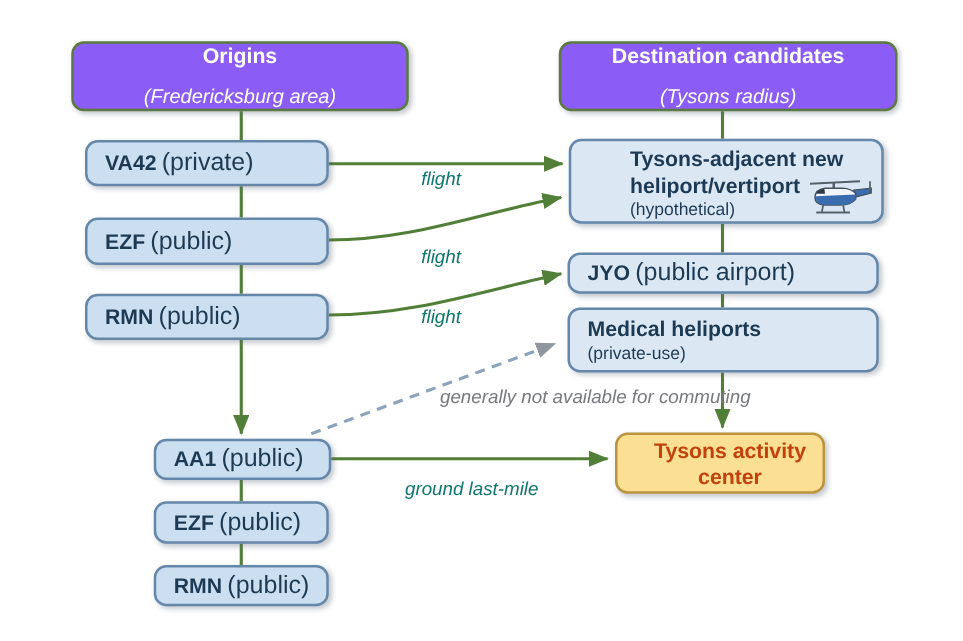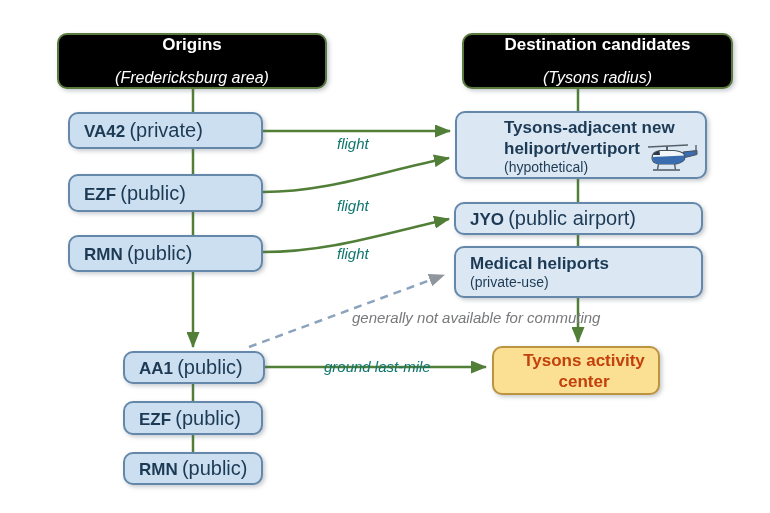--- a/index.html
+++ b/index.html
@@ -8,21 +8,21 @@
     font-family:"Liberation Sans","DejaVu Sans",sans-serif;
   }
   .layer{position:absolute;left:0;top:0;width:770px;height:513px;}
   svg.layer{z-index:0;}
   .node{
     position:absolute;z-index:1;box-sizing:border-box;border-radius:10px;
     display:flex;flex-direction:column;justify-content:center;
     box-shadow:2px 2px 4px rgba(90,100,115,.35);
   }
   .green-header{
-    background:#000000;border:2px solid #5b7a40;color:#ffffff;text-align:center;gap:12px;
+    background:#8b5cf6;border:2px solid #5b7a40;color:#ffffff;text-align:center;gap:12px;
   }
   .green-header .title{font-weight:bold;font-size:17px;line-height:22px;}
   .green-header .subtitle{font-style:italic;font-size:16px;line-height:20px;}
   .blue-node{
     background:#cbdff0;border:2px solid #6487aa;color:#1d3a55;
     padding-left:14px;font-size:15px;
   }
   .blue-node.light{background:#dbe8f4;}
   .code{font-weight:bold;font-size:17px;}
   .note{font-size:20px;}
@@ -68,21 +68,21 @@
       <path d="M263,252 C330,252 385,233 449,219" marker-end="url(#ag)"></path>
       <path d="M265,367 H486" marker-end="url(#ag)"></path>
     </g>
     <path d="M249,347 L444,275" stroke="#8ba3bd" stroke-width="2.5" fill="none" stroke-dasharray="8 6" marker-end="url(#agr)"></path>
   </svg>
 
   <div class="node green-header" style="left:57px;top:33px;width:270px;height:56px;">
     <div class="title">Origins</div>
     <div class="subtitle">(Fredericksburg area)</div>
   </div>
-  <div class="node green-header" style="left:462px;top:33px;width:271px;height:56px;">
+  <div class="node green-header" style="left:447px;top:33px;width:271px;height:56px;">
     <div class="title">Destination candidates</div>
     <div class="subtitle">(Tysons radius)</div>
   </div>
 
   <div class="node blue-node" style="left:68px;top:112px;width:195px;height:37px;">
     <div><span class="code">VA42</span> <span class="note">(private)</span></div>
   </div>
   <div class="node blue-node" style="left:68px;top:174px;width:195px;height:38px;">
     <div><span class="code">EZF</span> <span class="note">(public)</span></div>
   </div>
@@ -126,16 +126,16 @@
   </div>
 
   <div class="node yellow-node" style="left:492px;top:346px;width:168px;height:49px;">
     <div>Tysons activity</div>
     <div>center</div>
   </div>
 
   <div class="edge-label" style="left:337px;top:135px;">flight</div>
   <div class="edge-label" style="left:337px;top:197px;">flight</div>
   <div class="edge-label" style="left:337px;top:245px;">flight</div>
-  <div class="edge-label" style="left:324px;top:358px;">ground last-mile</div>
+  <div class="edge-label" style="left:324px;top:383px;">ground last-mile</div>
   <div class="edge-label muted" style="left:352px;top:309px;">generally not available for commuting</div>
 
 </div>
 
 </body></html>

